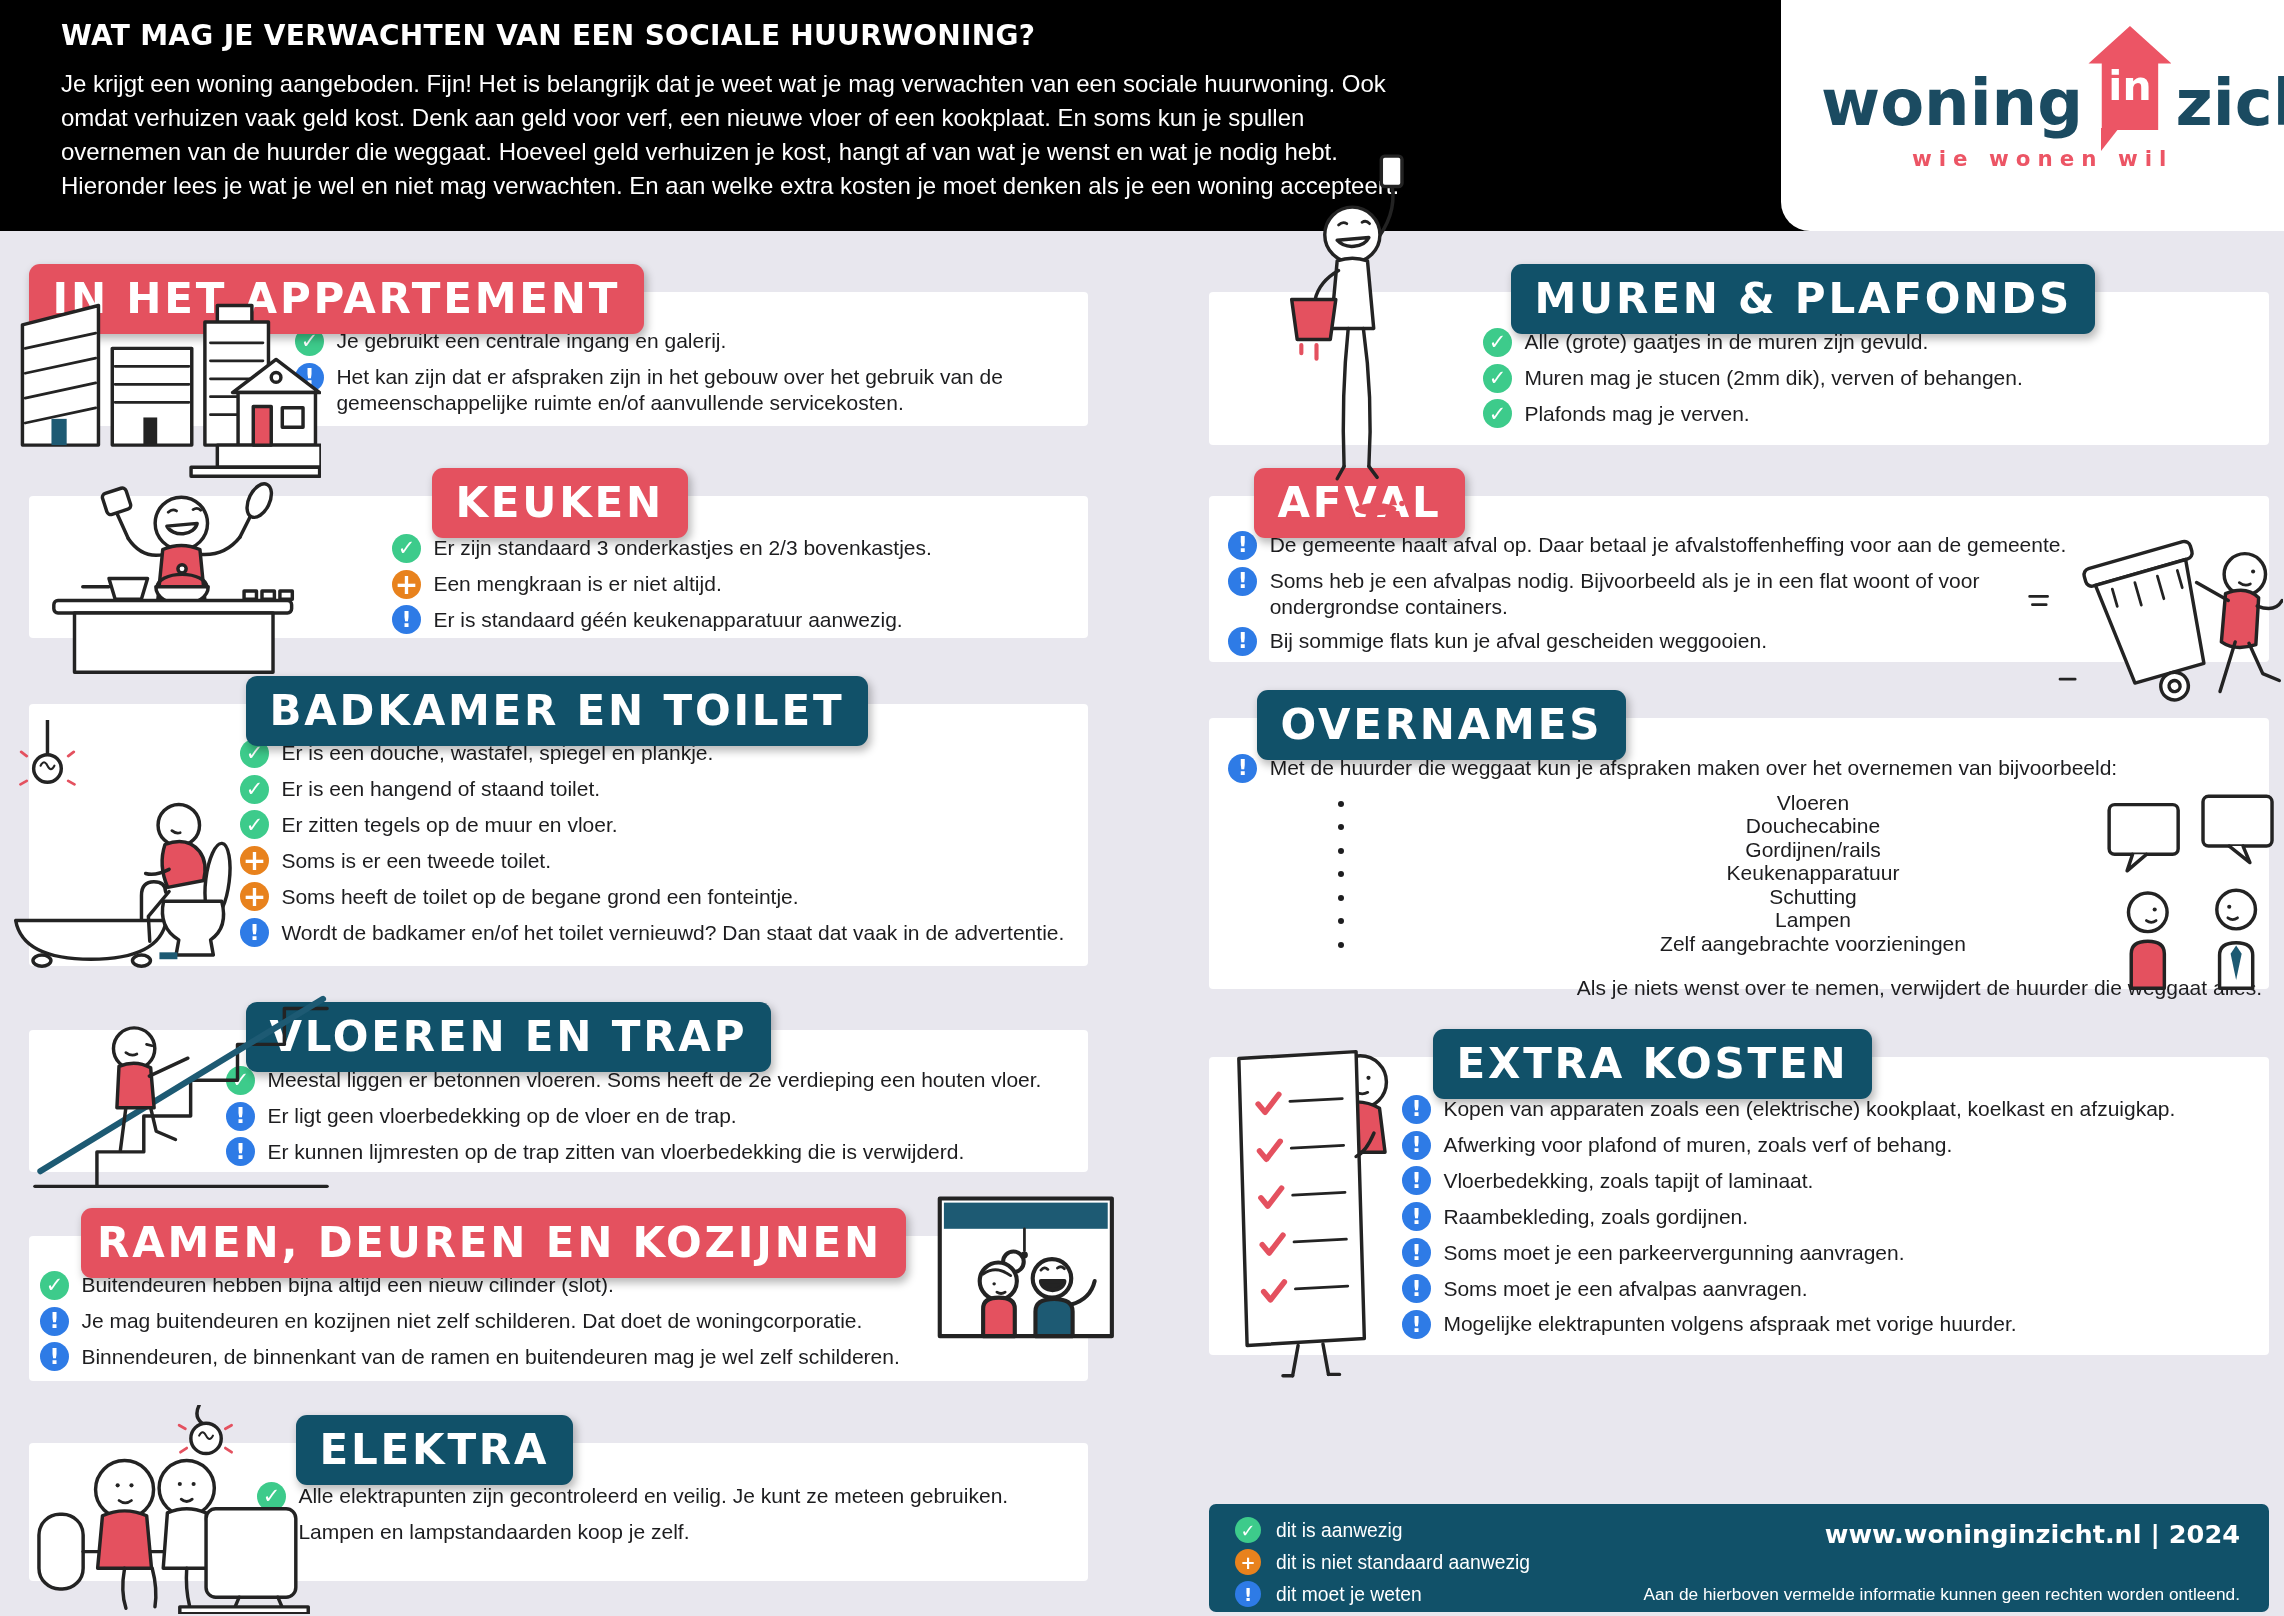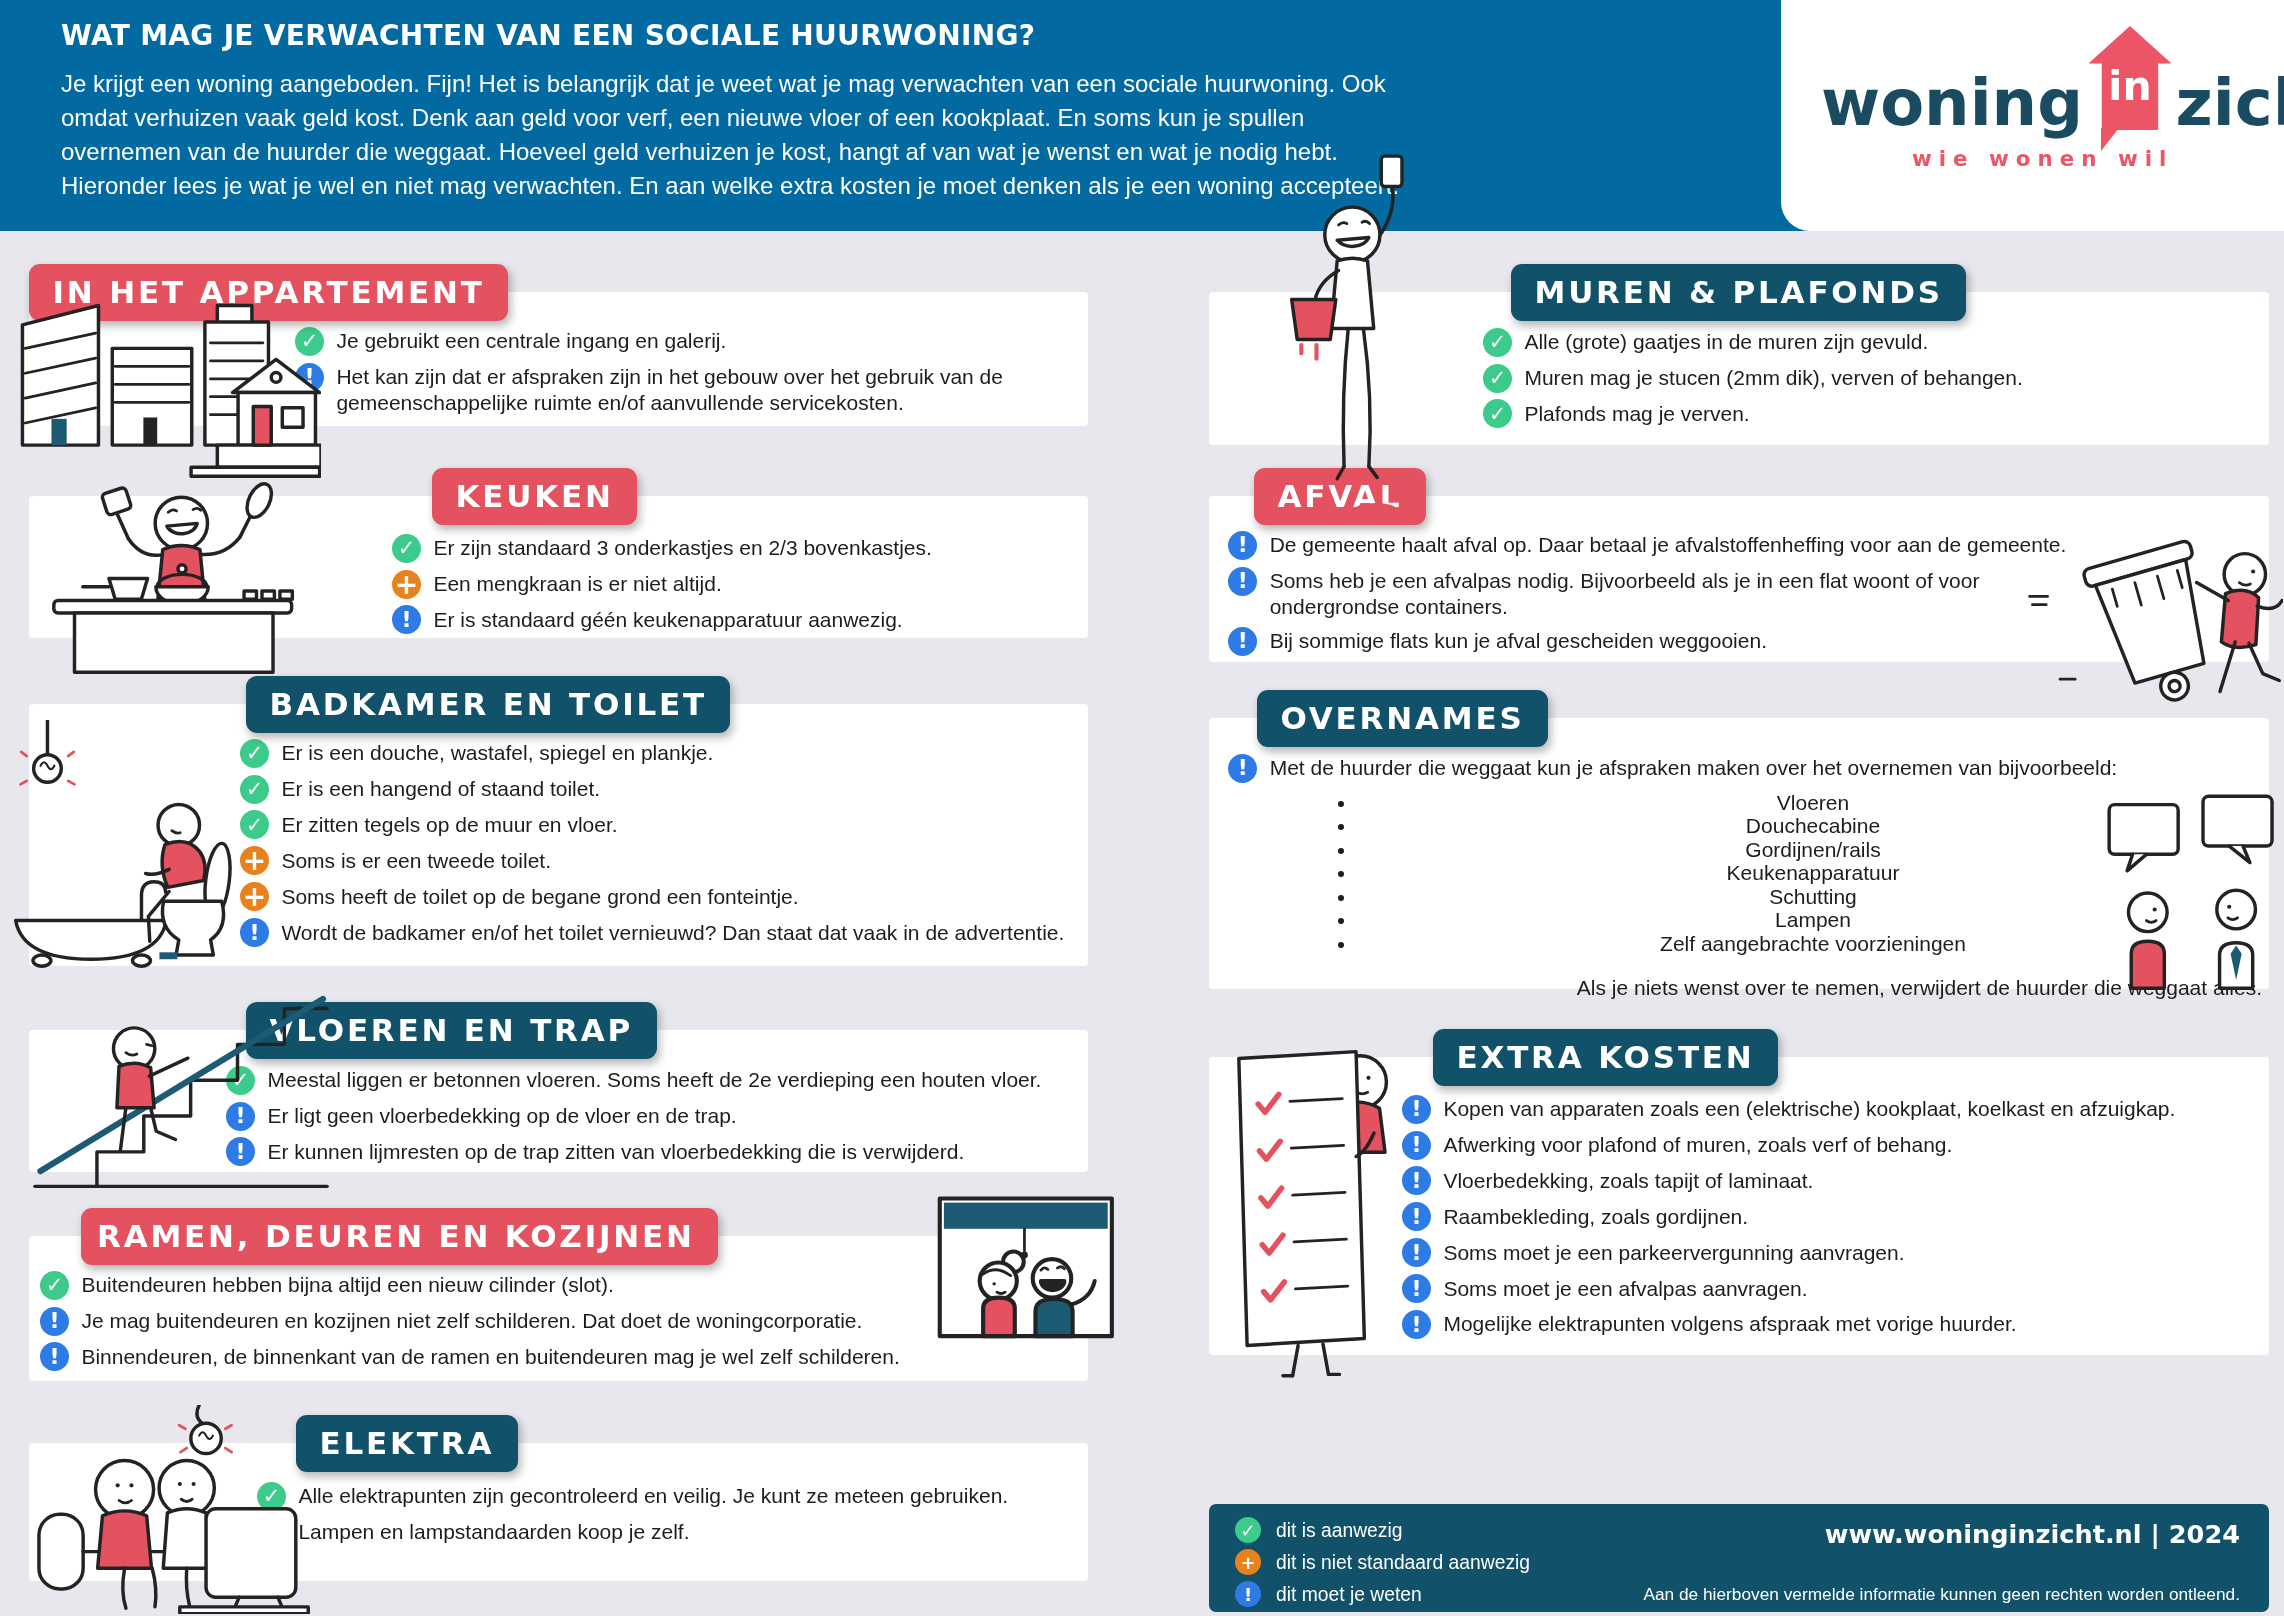--- a/index.html
+++ b/index.html
@@ -1,36 +1,36 @@
 <!DOCTYPE html>
 <html style="font-size:11px"><head>
 <meta charset="utf-8">
 <style>
   html,body{margin:0;padding:0;}
   body{font-family:"Liberation Sans",sans-serif;background:#cfcfd6;}
   .page{position:relative;width:2284px;height:1616px;background:#e8e7ee;overflow:hidden;}
 
   
-  .header{position:absolute;left:0;top:0;width:2284px;height:231px;background:#0369a1;z-index:1;}
+  .header{position:absolute;left:0;top:0;width:2284px;height:231px;background:#000000;z-index:1;}
   .header-inner{position:absolute;left:61px;top:19.3px;width:1685px;color:#ffffff;}
   .page-title{font-family:"DejaVu Sans",sans-serif;font-size:28px;font-weight:bold;letter-spacing:0.3px;margin:0 0 15px 0;}
   .intro{font-size:24px;line-height:34px;margin:0;white-space:pre-line;}
   .logo-panel{position:absolute;right:0;top:0;width:503px;height:231px;background:#ffffff;border-bottom-left-radius:29px;z-index:2;}
   .logo-row{position:absolute;left:40px;top:66px;display:flex;align-items:center;font-family:"DejaVu Sans",sans-serif;font-weight:bold;font-size:64px;color:#1b4b61;}
   .logo-house{position:relative;width:83px;height:104px;margin:-50px 4.1px 0 5.5px;}
   .logo-house-shape{position:absolute;inset:0;background:#ec5565;
     clip-path:polygon(50% 0,100% 36%,84% 36%,84% 100%,16% 100%,16% 36%,0 36%);}
   .logo-house-tail{position:absolute;left:13px;top:102px;width:0;height:0;border-left:18px solid #ec5565;border-bottom:23.5px solid transparent;}
   .logo-in{position:absolute;left:0;top:36px;width:100%;text-align:center;color:#ffffff;font-size:41px;}
   .logo-tagline{position:absolute;left:131px;top:146px;font-size:21.4px;letter-spacing:7px;color:#ec5565;font-weight:bold;font-family:"DejaVu Sans",sans-serif;}
 
   
   .card{position:absolute;background:#ffffff;border-radius:4.1px;z-index:2;}
   .badge{position:absolute;top:-28px;color:#fff;font-family:"DejaVu Sans",sans-serif;font-weight:bold;
-    font-size:31px;letter-spacing:2.8px;padding:10.4px 23.5px;border-radius:11px;white-space:nowrap;
+    font-size:42px;letter-spacing:2.8px;padding:10.4px 23.5px;border-radius:11px;white-space:nowrap;
     box-shadow:2.1px 4.1px 8.3px rgba(0,0,0,.28);z-index:3;}
   .badge[data-variant="red"]{background:#e4515f;}
   .badge[data-variant="teal"]{background:#115169;}
 
   ul.items{list-style:none;margin:0;padding:0;color:#1d1d1f;}
   ul.items li{display:flex;align-items:flex-start;gap:12.4px;margin-bottom:8.3px;font-size:21px;line-height:26px;}
   .mark{flex:0 0 29px;width:29px;height:29px;border-radius:50%;display:flex;align-items:center;justify-content:center;
     color:#fff;font-family:"DejaVu Sans",sans-serif;font-weight:bold;margin-top:-1.4px;}
   .mark[data-icon="check"]{background:#3dcb8b;}
   .mark[data-icon="plus"]{background:#e8821d;}

